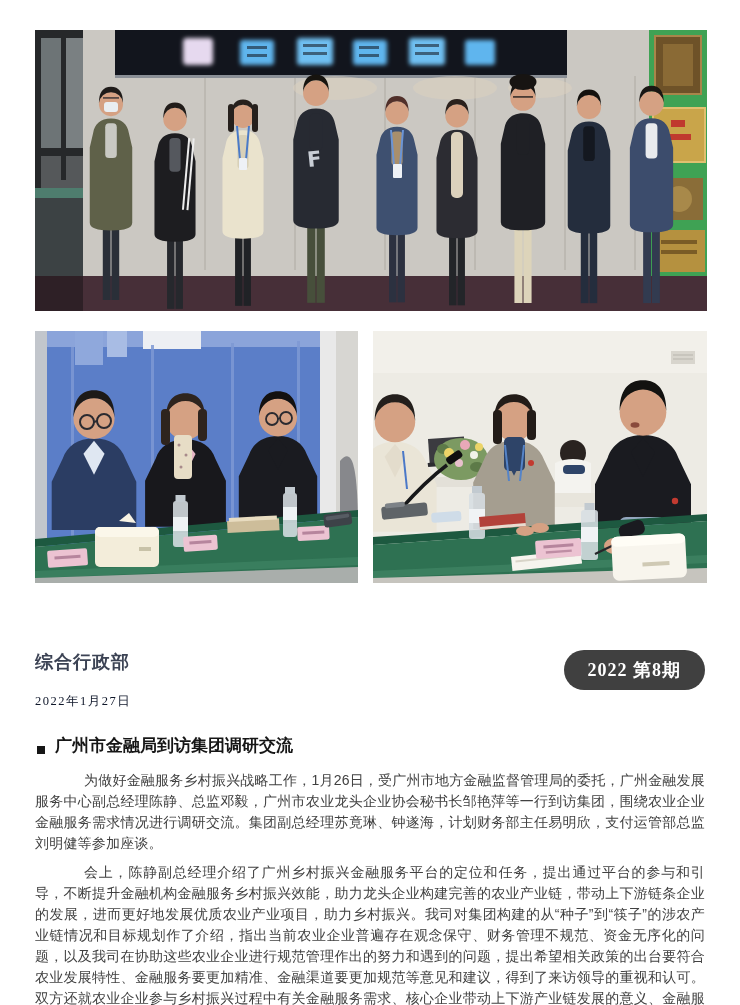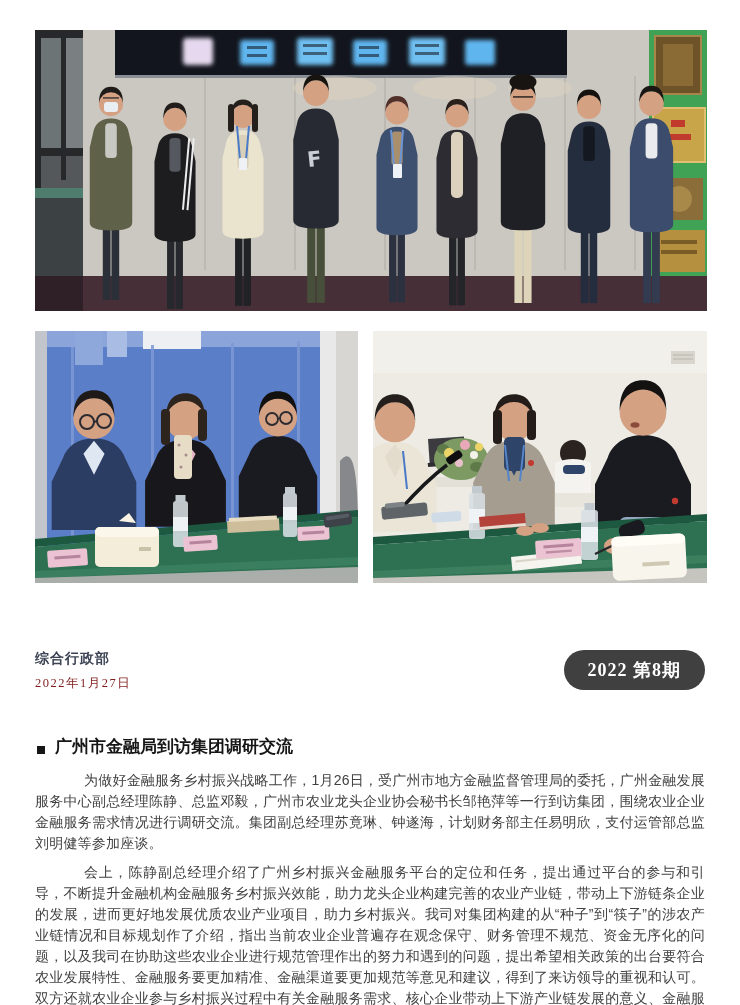--- a/index.html
+++ b/index.html
@@ -7,29 +7,29 @@
     position:relative;width:740px;height:1005px;background:#ffffff;overflow:hidden;
     font-family:"Liberation Sans",sans-serif;
   }
   .photo{position:absolute;overflow:hidden;background:#ccc;}
   .photo svg{display:block;width:100%;height:100%;}
   .photo-top{left:35px;top:30px;width:672px;height:281px;}
   .photo-left{left:35px;top:331px;width:323px;height:252px;}
   .photo-right{left:373px;top:331px;width:334px;height:252px;}
 
   .meta{position:absolute;left:35px;top:650px;width:670px;display:flex;justify-content:space-between;align-items:flex-start;}
-  .dept-name{font-family:"Liberation Serif",serif;font-size:14px;font-weight:bold;color:#3c4354;letter-spacing:1px;}
-  .dept-date{font-family:"Liberation Serif",serif;font-size:12.5px;color:#7f1d1d;letter-spacing:1.5px;margin-top:7px;}
+  .dept-name{font-family:"Liberation Serif",serif;font-size:18px;font-weight:bold;color:#3c4354;letter-spacing:1px;}
+  .dept-date{font-family:"Liberation Serif",serif;font-size:12.5px;color:#0f172a;letter-spacing:1.5px;margin-top:19px;}
   .issue-badge{
     background:#404040;color:#ffffff;border-radius:20px;padding:8px 24px;
     font-family:"Liberation Serif",serif;font-size:18px;font-weight:bold;letter-spacing:1px;
   }
 
   .article{position:absolute;left:35px;top:737px;width:670px;}
-  .article-heading{display:flex;align-items:center;margin:0 0 13px 0;}
+  .article-heading{display:flex;align-items:center;margin:0 0 13px 0;font-family:Liberation Mono, monospace;}
   .bullet-square{width:8px;height:8px;background:#161616;margin:6px 10px 0 2px;flex:0 0 auto;}
   .article-title{font-size:17px;font-weight:bold;color:#161616;line-height:1.2;}
   .article-body p{
     margin:0;font-size:14px;line-height:21px;color:#414141;text-align:justify;
     text-indent:3.5em;letter-spacing:.2px;
   }
   .article-body p + p{margin-top:8px;}
 </style>
 </head>
 <body>

